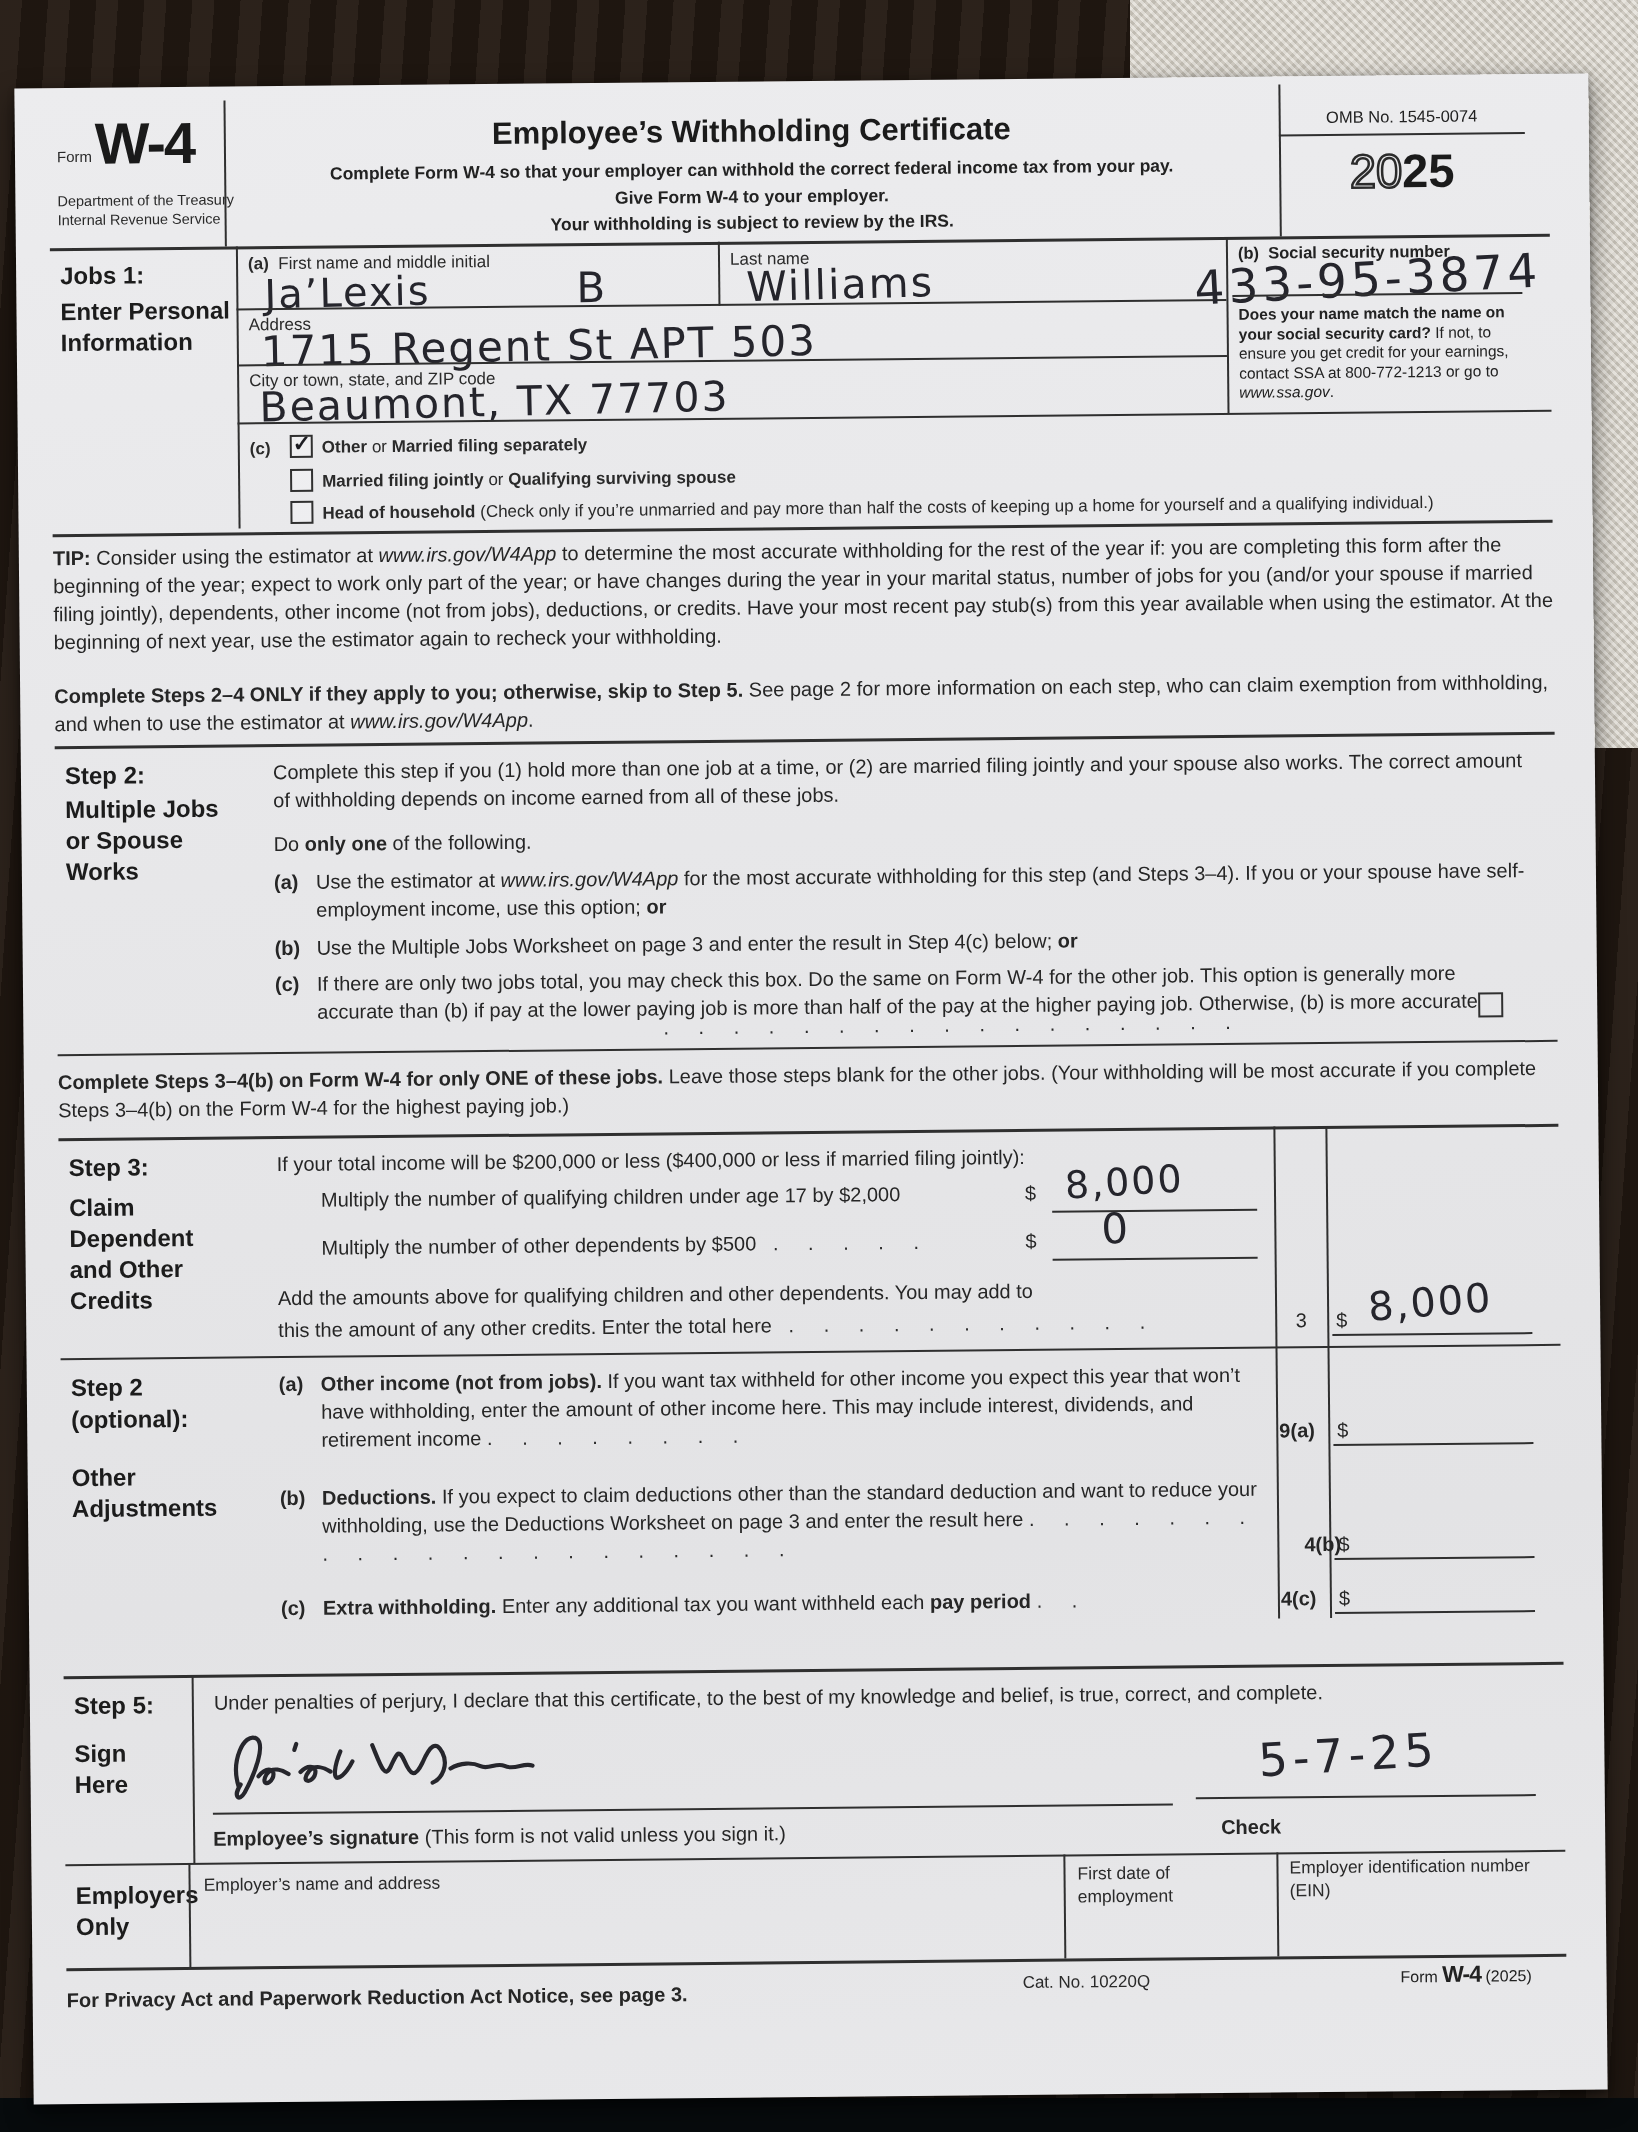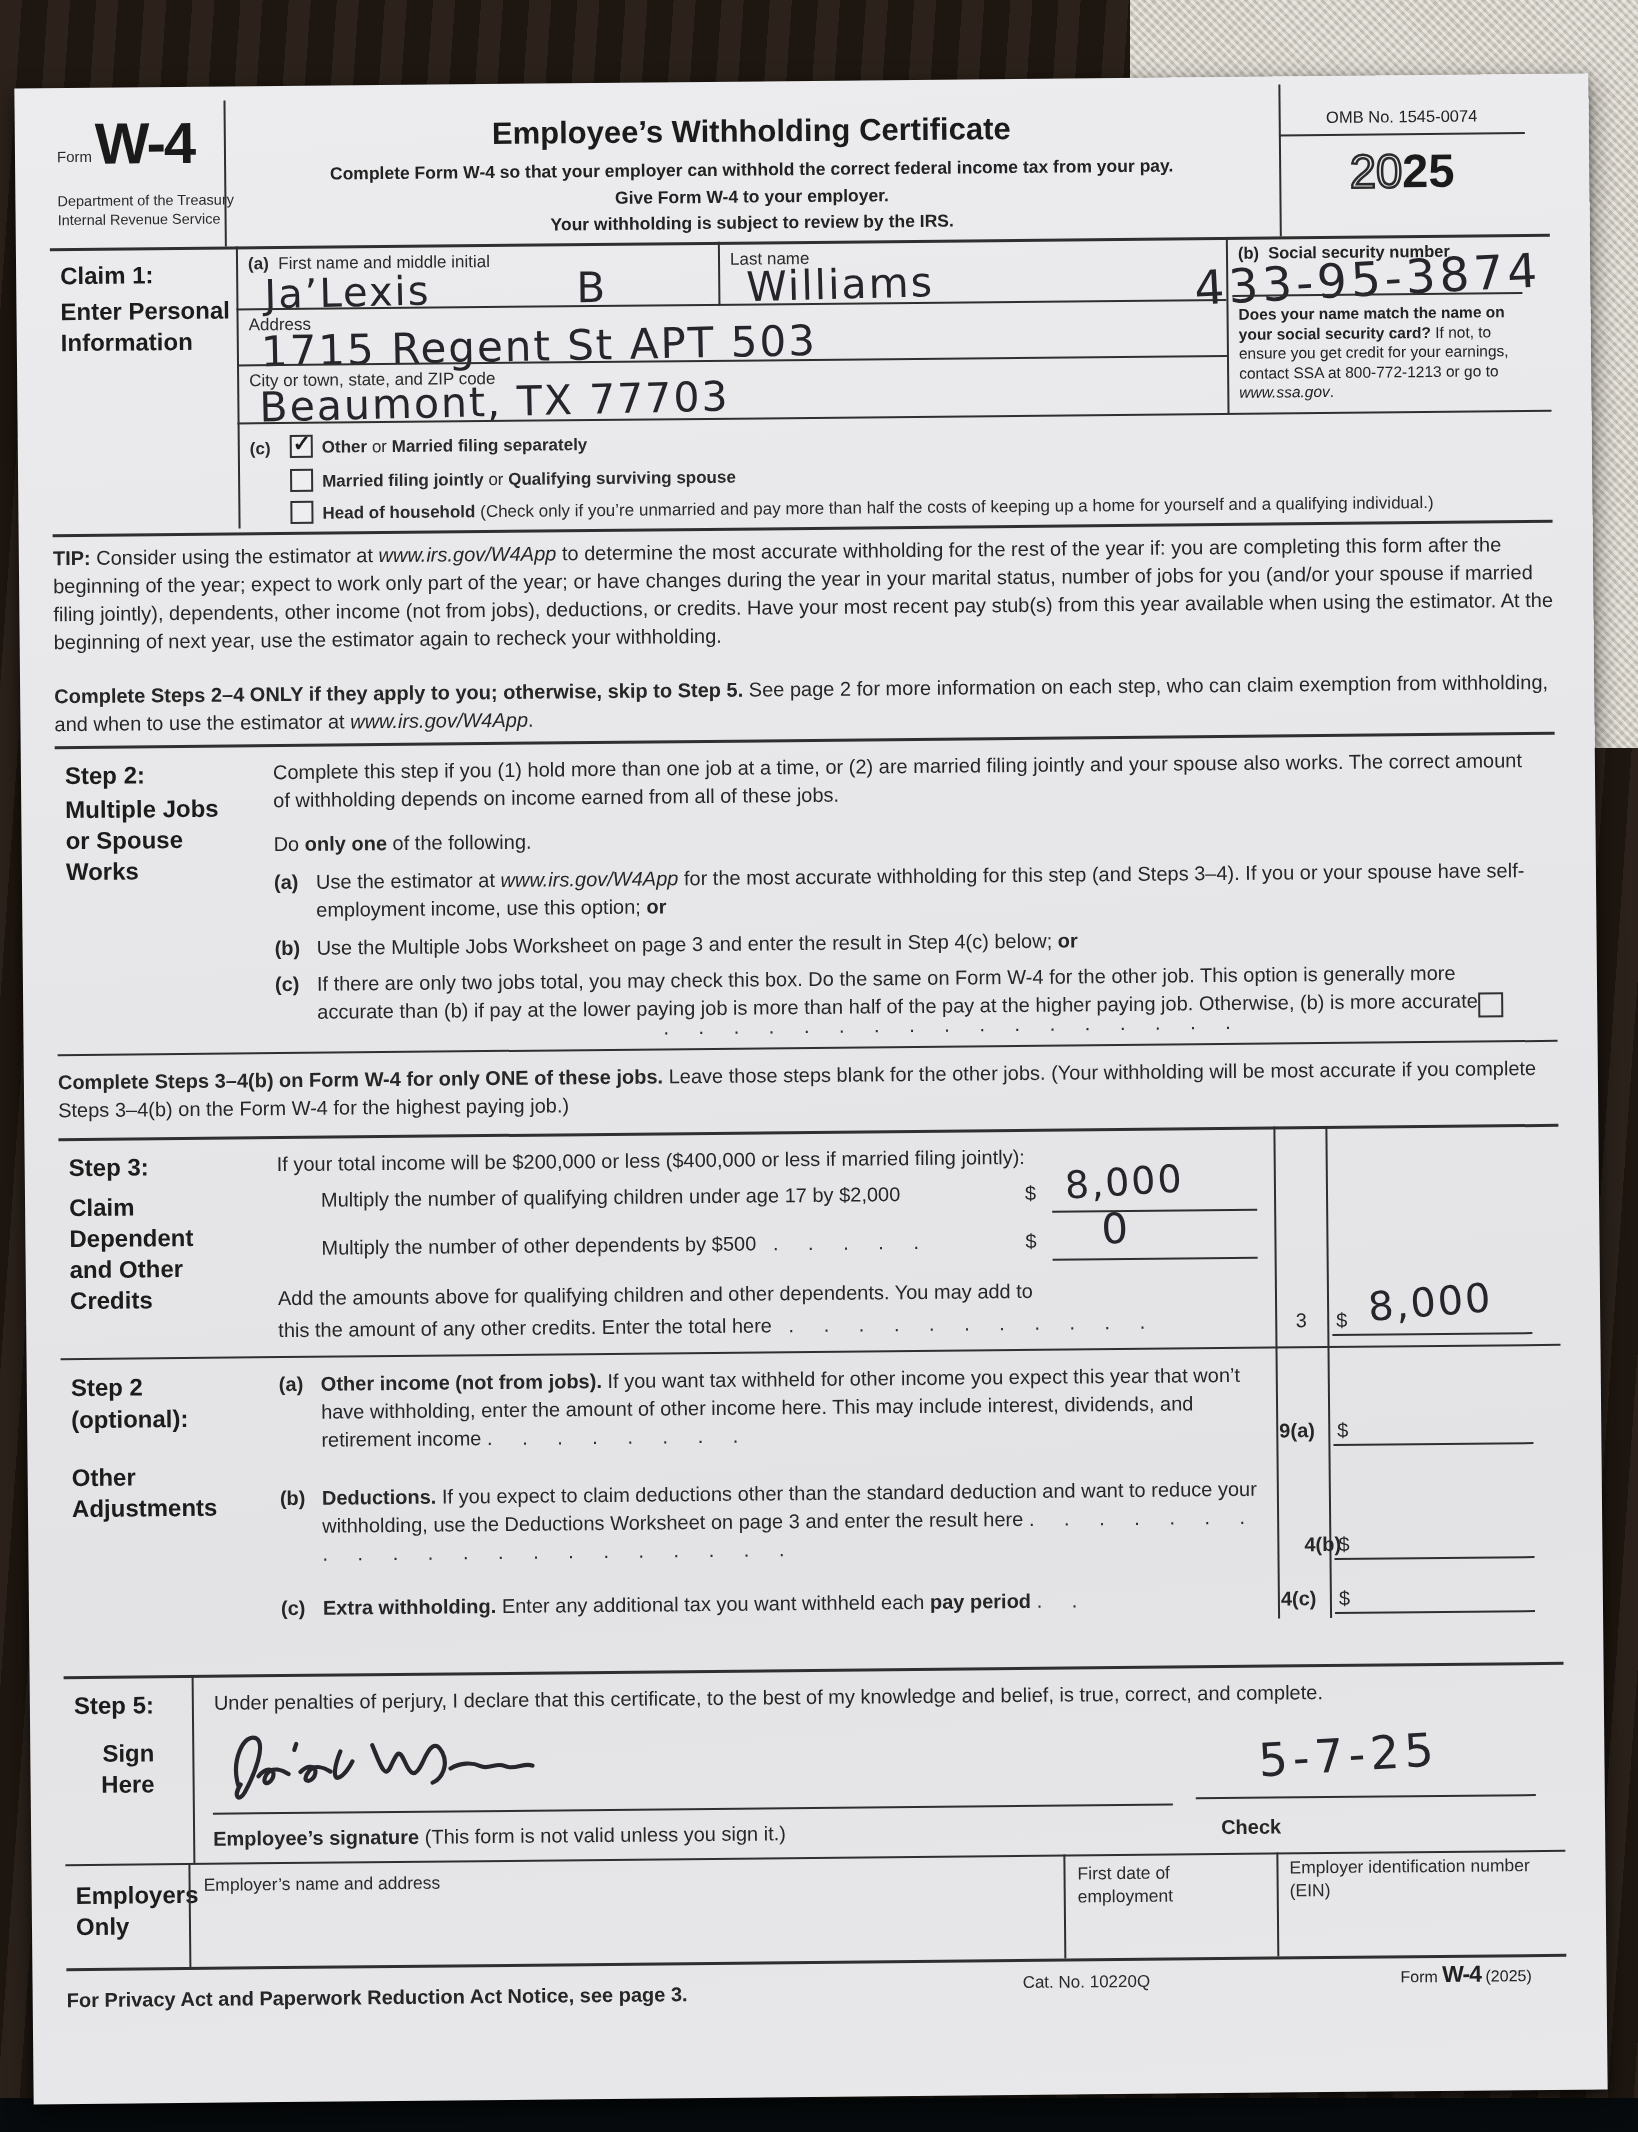--- a/index.html
+++ b/index.html
@@ -61,21 +61,21 @@
 
     <div class="vl" style="left:1264px;top:8px;height:152px;"></div>
     <div class="p" style="left:1264px;top:32px;width:246px;text-align:center;font-size:16.5px;color:#222;">OMB No. 1545-0074</div>
     <div class="hl" style="left:1264px;top:58px;width:246px;"></div>
     <div class="p" style="left:1264px;top:68px;width:246px;text-align:center;font-size:47px;">
       <span class="y20">20</span><span class="y25">25</span>
     </div>
 
     <div class="hl hl3" style="left:34px;top:160px;width:1500px;"></div>
 
-    <div class="p step" style="left:44px;top:172px;">Claim 1:</div>
+    <div class="p step" style="left:44px;top:172px;">Jobs 1:</div>
     <div class="p step" style="left:44px;top:208px;width:180px;">Enter Personal Information</div>
     <div class="vl" style="left:220px;top:160px;height:282px;"></div>
 
     <div class="p sm" style="left:232px;top:167px;">
       <span class="b">(a)</span>&nbsp;
       <span>First name and middle initial</span>
     </div>
     <div class="p hw" style="left:248px;top:184px;font-size:40px;transform:rotate(-0.8deg);">Ja’Lexis</div>
     <div class="p hw" style="left:560px;top:180px;font-size:42px;">B</div>
 
@@ -220,21 +220,21 @@
     <div class="p t b" style="left:252px;top:1508px;">(c)</div>
     <div class="p t" style="left:294px;top:1508px;width:952px;">
       <span class="b">Extra withholding.</span><span> Enter any additional tax you want withheld each </span><span class="b">pay period</span>&nbsp;<span class="dots">.  .</span>
     </div>
     <div class="p t" style="left:1252px;top:1508px;font-weight:bold;">4(c)</div>
     <div class="p t" style="left:1310px;top:1508px;">$</div>
     <div class="hl" style="left:1306px;top:1536px;width:200px;"></div>
 
     <div class="hl hl3" style="left:34px;top:1588px;width:1500px;"></div>
     <div class="p step" style="left:44px;top:1602px;">Step 5:</div>
-    <div class="p step" style="left:44px;top:1650px;width:80px;text-align:right;">Sign Here</div>
+    <div class="p step" style="left:44px;top:1650px;width:80px;">Sign Here</div>
     <div class="vl" style="left:162px;top:1588px;height:188px;"></div>
 
     <div class="p t" style="left:184px;top:1602px;width:1330px;">Under penalties of perjury, I declare that this certificate, to the best of my knowledge and belief, is true, correct, and complete.</div>
 
     <svg class="p" style="left:192px;top:1636px;" width="330" height="92" viewBox="0 0 330 92">
       <g stroke="#26262c" stroke-width="4.2" fill="none" stroke-linecap="round" stroke-linejoin="round">
         <path d="M16 64 C8 38 22 10 34 16 C44 22 32 52 22 70 C16 80 10 74 18 62"></path>
         <path d="M36 54 C44 44 54 46 50 56 C46 64 38 62 44 52 C50 44 60 48 66 52"></path>
         <path d="M74 22 L72 28"></path>
         <path d="M78 50 C86 42 96 44 92 54 C88 62 78 60 86 50 C92 42 102 46 108 50"></path>

